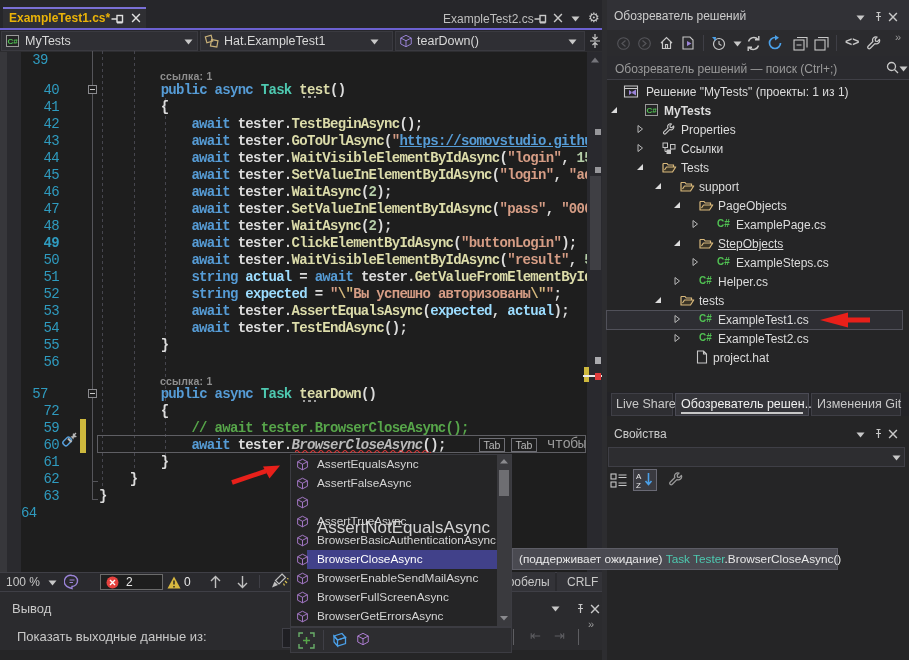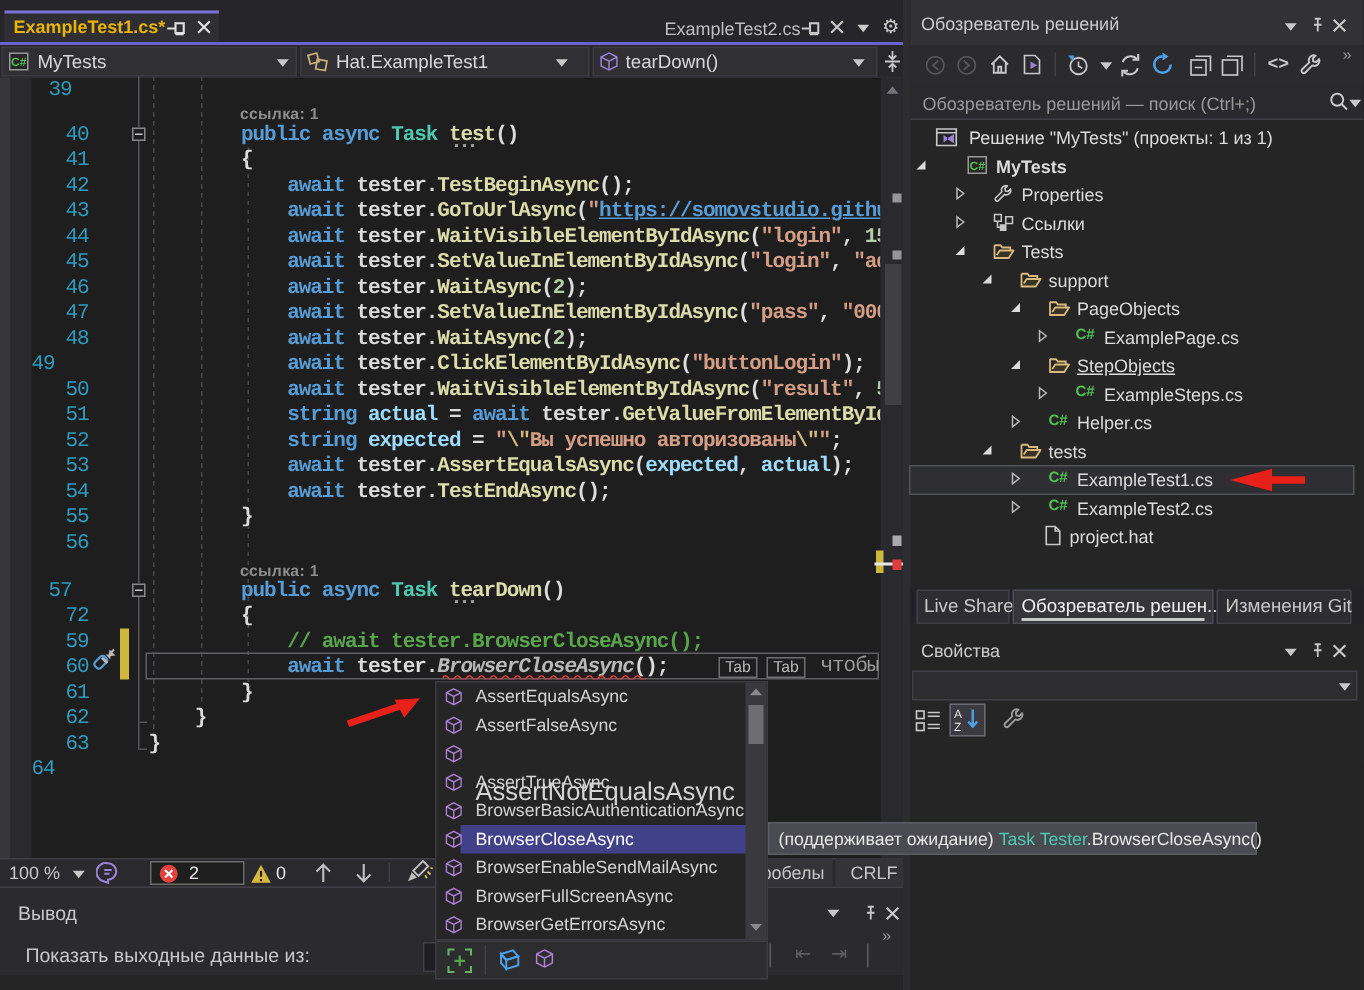--- a/index.html
+++ b/index.html
@@ -85,21 +85,21 @@
       <div style="position:absolute;left:21px;top:51px;width:38px;height:17px;line-height:17px;text-align:center;color:#2F9BBF;font-weight:normal;">39</div>
 <div style="position:absolute;left:21px;top:81px;width:38px;height:17px;line-height:17px;text-align:right;color:#2F9BBF;font-weight:normal;">40</div>
 <div style="position:absolute;left:21px;top:98px;width:38px;height:17px;line-height:17px;text-align:right;color:#2F9BBF;font-weight:normal;">41</div>
 <div style="position:absolute;left:21px;top:115px;width:38px;height:17px;line-height:17px;text-align:right;color:#2F9BBF;font-weight:normal;">42</div>
 <div style="position:absolute;left:21px;top:132px;width:38px;height:17px;line-height:17px;text-align:right;color:#2F9BBF;font-weight:normal;">43</div>
 <div style="position:absolute;left:21px;top:149px;width:38px;height:17px;line-height:17px;text-align:right;color:#2F9BBF;font-weight:normal;">44</div>
 <div style="position:absolute;left:21px;top:166px;width:38px;height:17px;line-height:17px;text-align:right;color:#2F9BBF;font-weight:normal;">45</div>
 <div style="position:absolute;left:21px;top:183px;width:38px;height:17px;line-height:17px;text-align:right;color:#2F9BBF;font-weight:normal;">46</div>
 <div style="position:absolute;left:21px;top:200px;width:38px;height:17px;line-height:17px;text-align:right;color:#2F9BBF;font-weight:normal;">47</div>
 <div style="position:absolute;left:21px;top:217px;width:38px;height:17px;line-height:17px;text-align:right;color:#2F9BBF;font-weight:normal;">48</div>
-<div style="position:absolute;left:21px;top:234px;width:38px;height:17px;line-height:17px;color:#2F9BBF;font-weight:normal;">49</div>
+<div style="position:absolute;left:21px;top:234px;width:38px;height:17px;line-height:17px;text-align:right;color:#2F9BBF;font-weight:bold;">49</div>
 <div style="position:absolute;left:21px;top:251px;width:38px;height:17px;line-height:17px;text-align:right;color:#2F9BBF;font-weight:normal;">50</div>
 <div style="position:absolute;left:21px;top:268px;width:38px;height:17px;line-height:17px;text-align:right;color:#2F9BBF;font-weight:normal;">51</div>
 <div style="position:absolute;left:21px;top:285px;width:38px;height:17px;line-height:17px;text-align:right;color:#2F9BBF;font-weight:normal;">52</div>
 <div style="position:absolute;left:21px;top:302px;width:38px;height:17px;line-height:17px;text-align:right;color:#2F9BBF;font-weight:normal;">53</div>
 <div style="position:absolute;left:21px;top:319px;width:38px;height:17px;line-height:17px;text-align:right;color:#2F9BBF;font-weight:normal;">54</div>
 <div style="position:absolute;left:21px;top:336px;width:38px;height:17px;line-height:17px;text-align:right;color:#2F9BBF;font-weight:normal;">55</div>
 <div style="position:absolute;left:21px;top:353px;width:38px;height:17px;line-height:17px;text-align:right;color:#2F9BBF;font-weight:normal;">56</div>
 <div style="position:absolute;left:21px;top:385px;width:38px;height:17px;line-height:17px;text-align:center;color:#2F9BBF;font-weight:normal;">57</div>
 <div style="position:absolute;left:21px;top:402px;width:38px;height:17px;line-height:17px;text-align:right;color:#2F9BBF;font-weight:normal;">72</div>
 <div style="position:absolute;left:21px;top:419px;width:38px;height:17px;line-height:17px;text-align:right;color:#2F9BBF;font-weight:normal;">59</div>

